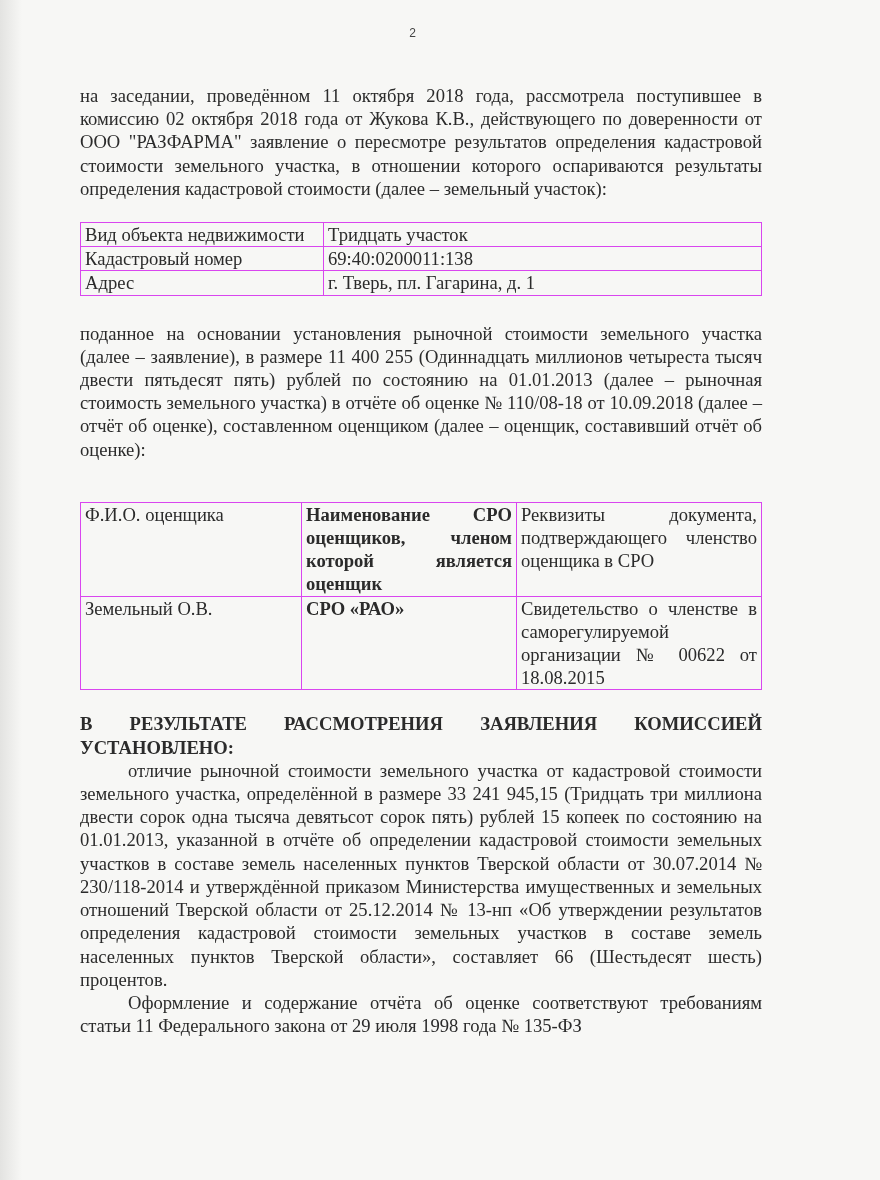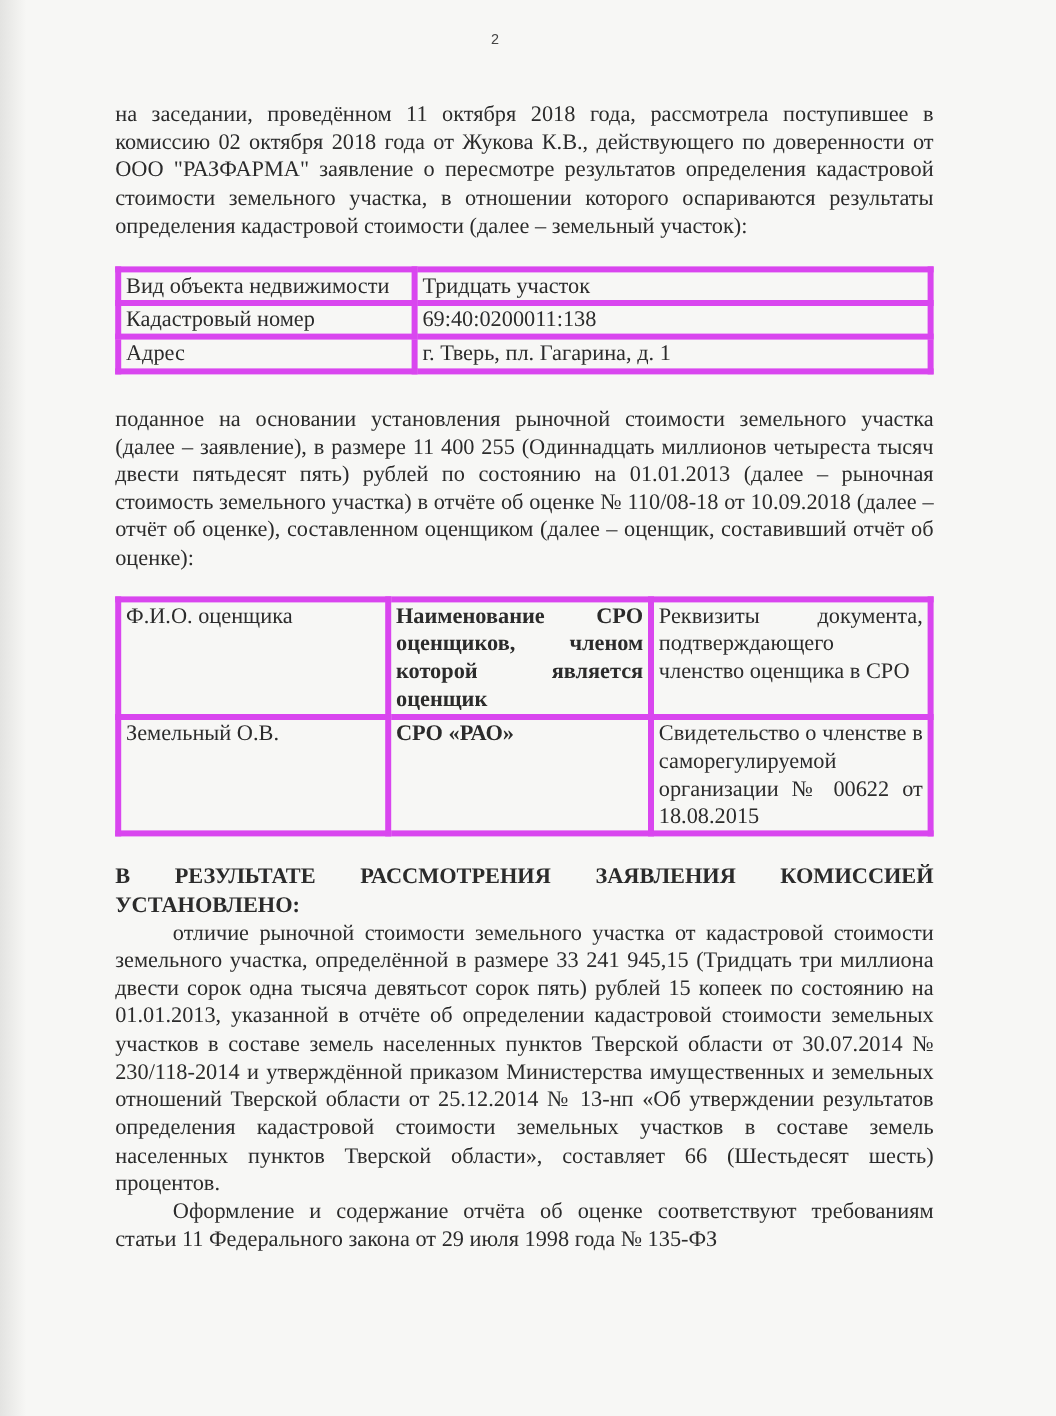--- a/index.html
+++ b/index.html
@@ -1,28 +1,28 @@
 <!DOCTYPE html>
 <html><head>
 <meta charset="utf-8">
 <style>
   html, body { margin:0; padding:0; }
   body {
     width:880px; height:1180px; background:#f7f7f5; position:relative; overflow:hidden;
     font-family:"Liberation Serif", serif; color:#2b2b2b;
   }
   .page-num { position:absolute; top:26px; left:0; width:825px; text-align:center; font-family:"Liberation Sans", sans-serif; font-size:12px; color:#444; }
-  .content { position:absolute; left:96px; top:84px; width:682px; font-size:18.6px; line-height:23.2px; }
+  .content { position:absolute; left:80px; top:84px; width:682px; font-size:18.6px; line-height:23.2px; }
   p { margin:0; text-align:justify; }
   .indent { text-indent:48px; }
   table { border-collapse:collapse; width:100%; font-size:18.6px; line-height:23.2px; }
-  td { border:5px solid #d946ef; padding:0 4px; vertical-align:top; }
+  td { border:1px solid #d946ef; padding:0 4px; vertical-align:top; }
   .t1 { margin-top:22px; margin-bottom:26px; }
   .t1 td:first-child { width:234px; }
-  .t2 { margin-top:20px; margin-bottom:22px;padding-left:38px; }
+  .t2 { margin-top:41px; margin-bottom:22px;padding-left:38px; }
   .t2 td:nth-child(1) { width:212px; }
   .t2 td:nth-child(2) { width:206px;font-weight:bold; }
   .t2 td.jl { text-align:justify; }
   .heading { font-weight:bold; text-align:justify; margin-top:0; }
   .edge { position:absolute; left:0; top:0; width:22px; height:1180px; background:linear-gradient(90deg,#e3e3e1,#f7f7f5); }
 </style>
 </head>
 <body>
 
 <div class="edge"></div>

